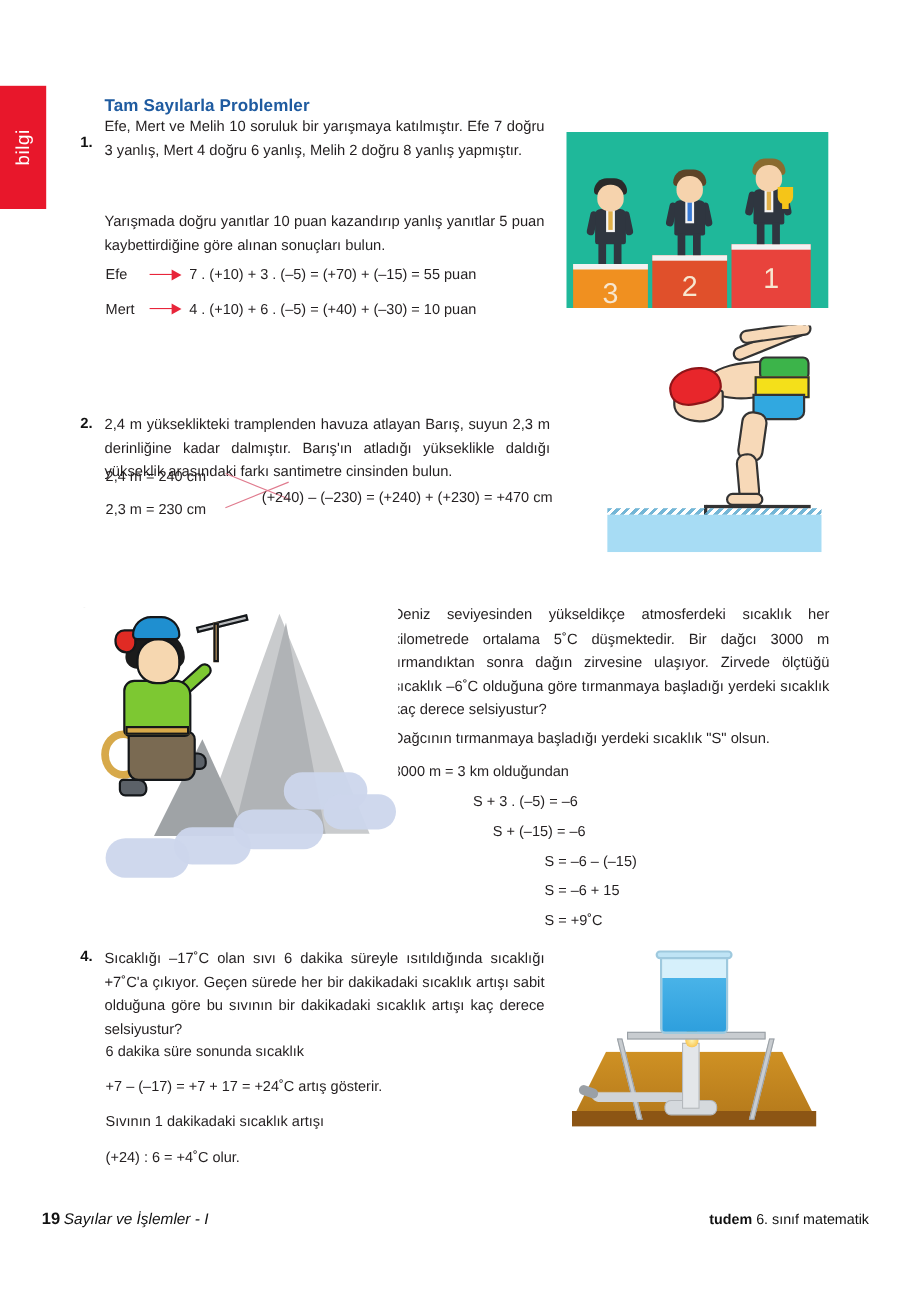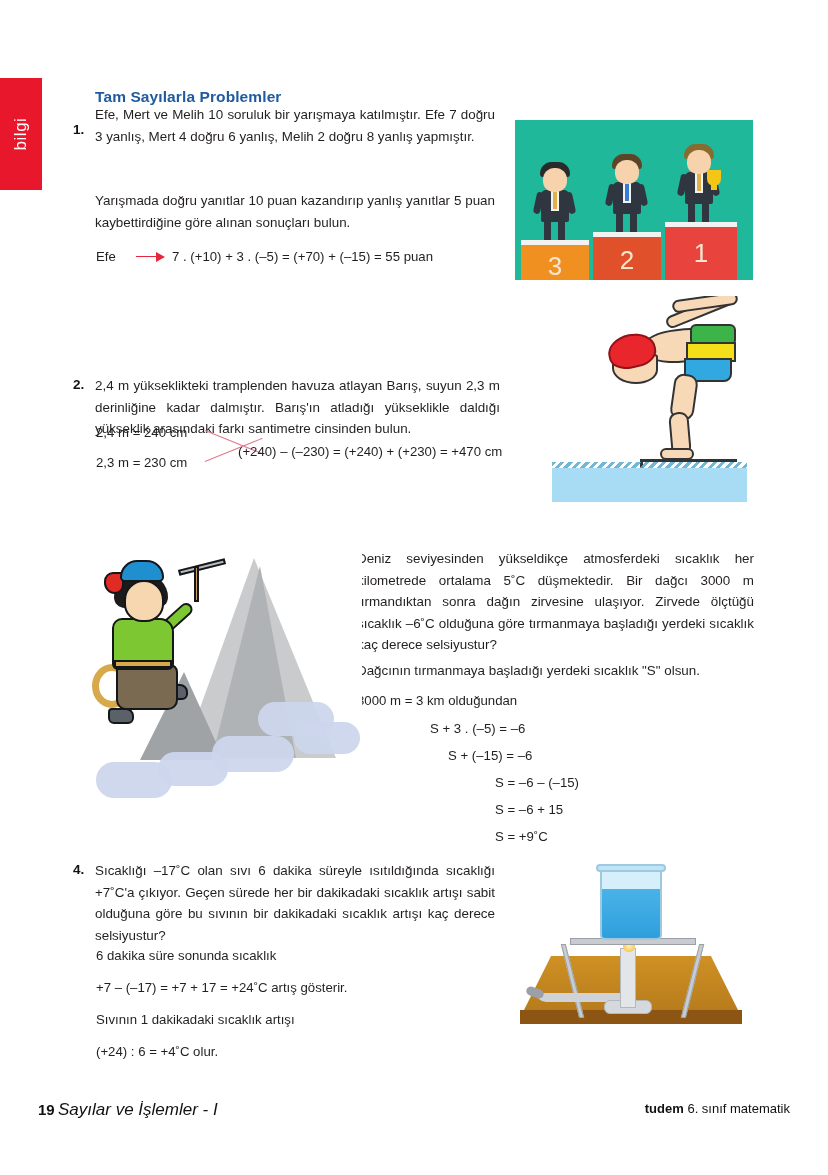--- a/index.html
+++ b/index.html
@@ -41,21 +41,21 @@
     position:absolute; font-size:13.4px; line-height:21.5px;
     color:#231f20; text-align:justify; text-justify:inter-word;
   }
   .para.nojust{ text-align:left; }
   .line{
     position:absolute; font-size:13.2px; color:#231f20; white-space:nowrap;
   }
 
   
   .eqrow{ position:absolute; display:flex; align-items:center; white-space:nowrap;
-          font-size:13.2px; color:#231f20;margin-top:7px; }
+          font-size:13.2px; color:#231f20; }
   .eqname{ width:40px; }
   .arrow{ display:inline-block; width:30px; height:10px; position:relative; margin:0 6px 0 0;}
   .arrow:before{ content:""; position:absolute; left:0; top:4px; width:23px; height:1.6px; background:#e8253a;}
   .arrow:after{ content:""; position:absolute; left:20px; top:0px;
      border-top:5px solid transparent; border-bottom:5px solid transparent; border-left:9px solid #e8253a;}
   .eqbody{ }
 
   
   .img{ position:absolute; overflow:hidden; }
 
@@ -168,21 +168,21 @@
      border-bottom:9px solid #cfd3d7; border-radius:0 0 0 30px;}
   .hose-tip{ position:absolute; left:14px; top:128px; width:18px; height:9px; background:#9aa0a6; border-radius:5px; transform:rotate(20deg);}
 
   
   .brace{ position:absolute; }
   .brace i{ position:absolute; display:block; height:1.4px; background:#e07b8e; }
 
   
   .footer-left{ position:absolute; left:38px; top:1100px; font-size:12px; color:#111;}
   .footer-left b{ font-size:15px; font-weight:bold; }
-  .footer-left i{ font-style:italic; font-size:17px; }
+  .footer-left i{ font-style:italic; font-size:14px; }
   .footer-right{ position:absolute; right:38px; top:1101px; font-size:13px; color:#111; }
   .footer-right b{ font-weight:bold; }
 </style>
 </head>
 <body>
 
 <div class="page">
 
   <div class="bilgi-tab">
     <span>bilgi</span>
@@ -191,20 +191,25 @@
   <div class="heading">Tam Sayılarla Problemler</div>
 
   <div class="num" style="left:73px; top:122px;">1.</div>
   <div class="para" style="left:95px; top:104px; width:400px;">Efe, Mert ve Melih 10 soruluk bir yarışmaya katılmıştır. Efe 7 doğru 3 yanlış, Mert 4 doğru 6 yanlış, Melih 2 doğru 8 yanlış yapmıştır.</div>
   <div class="para" style="left:95px; top:190px; width:400px;">Yarışmada doğru yanıtlar 10 puan kazandırıp yanlış yanıtlar 5 puan kaybettirdiğine göre alınan sonuçları bulun.</div>
 
   <div class="eqrow" style="left:96px; top:242px;">
     <span class="eqname">Efe</span>
     <span class="arrow"></span>
     <span class="eqbody">7 . (+10) + 3 . (–5) = (+70) + (–15) = 55 puan</span>
+  </div>
+  <div class="eqrow" style="left:96px; top:273px;">
+    <span class="eqname">Mert</span>
+    <span class="arrow"></span>
+    <span class="eqbody">4 . (+10) + 6 . (–5) = (+40) + (–30) = 10 puan</span>
   </div>
 
   <div class="img" id="podium-scene">
     <div class="pod" id="pod3">
       <div class="top"></div>
       <div class="num">3</div>
     </div>
     <div class="pod" id="pod2">
       <div class="top"></div>
       <div class="num">2</div>

